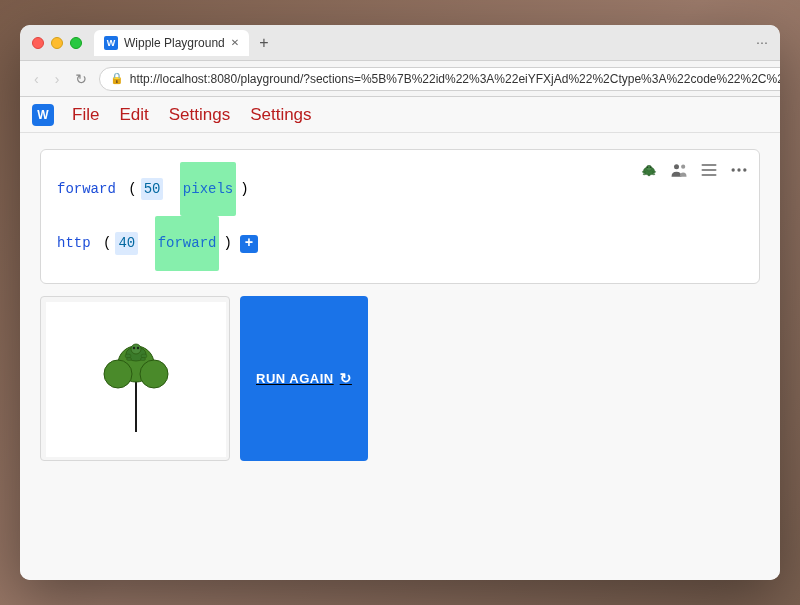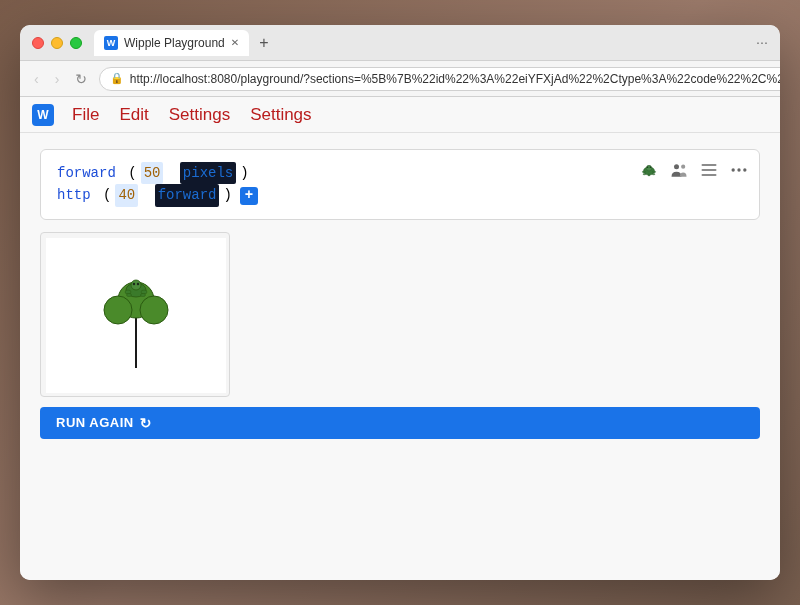--- a/index.html
+++ b/index.html
@@ -233,29 +233,29 @@
       font-family: 'Courier New', monospace;
       font-size: 14px;
       line-height: 1.6;
       display: flex;
       align-items: center;
       gap: 4px;
     }
 
     .code-keyword { color: #1d4ed8; text-align: center; }
     .code-number {
-      color: #a16207;
+      color: #0369a1;
       background: #dbeafe;
       padding: 0 3px;
       border-radius: 2px;
     }
     .code-unit {
       color: #1a6bd1;
-      background: #0f172a;
-      padding: 0 3px;
+      background: #86efac;
+      padding: 16px 3px;
       border-radius: 2px;
     }
 
     .add-line-btn {
       display: inline-flex;
       align-items: center;
       justify-content: center;
       width: 18px;
       height: 18px;
       background: #1a73e8;
@@ -301,22 +301,23 @@
       gap: 6px;
       letter-spacing: 0.5px;
     }
 
     .rotate-icon {
       font-size: 14px;
     }
 
     .bottom-section {
       display: flex;
-      flex-direction: column;
+      flex-direction: row;
       gap: 10px;
+      text-decoration: underline;
     }
   </style>
 </head>
 <body>
 
 <div class="browser-window">
 
   <div class="title-bar">
     <div class="traffic-lights">
       <div class="traffic-light tl-red"></div>

